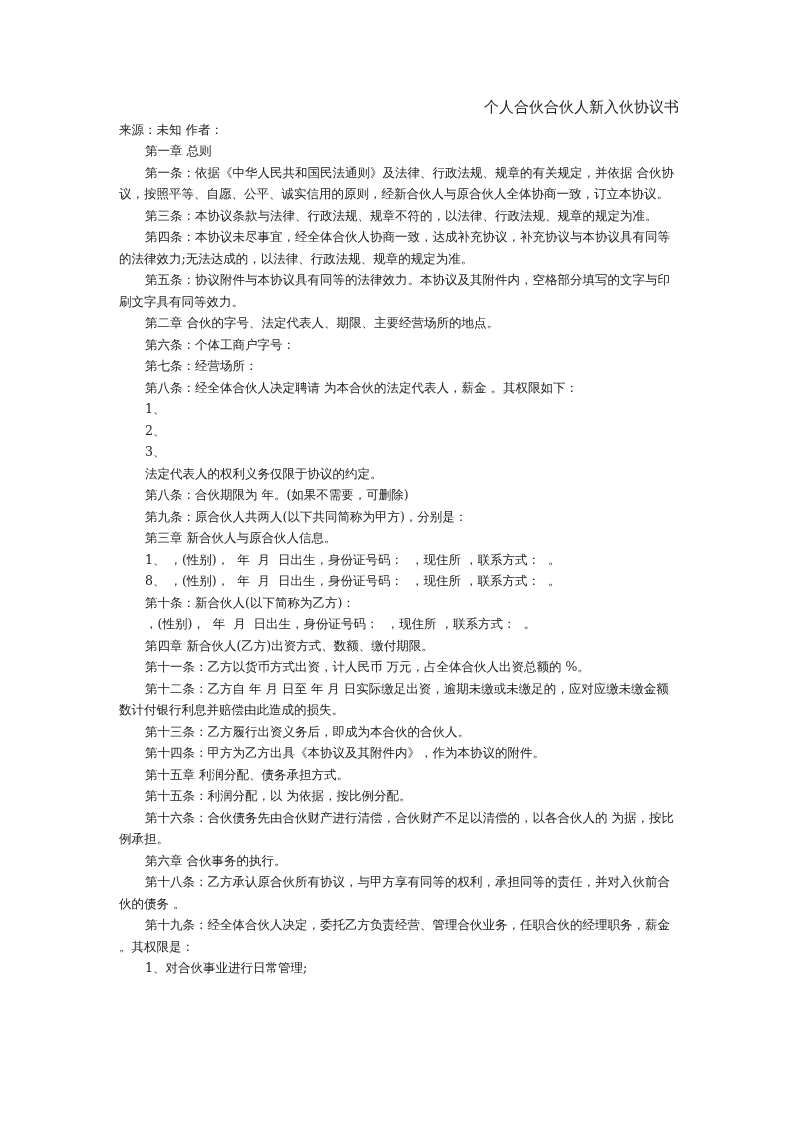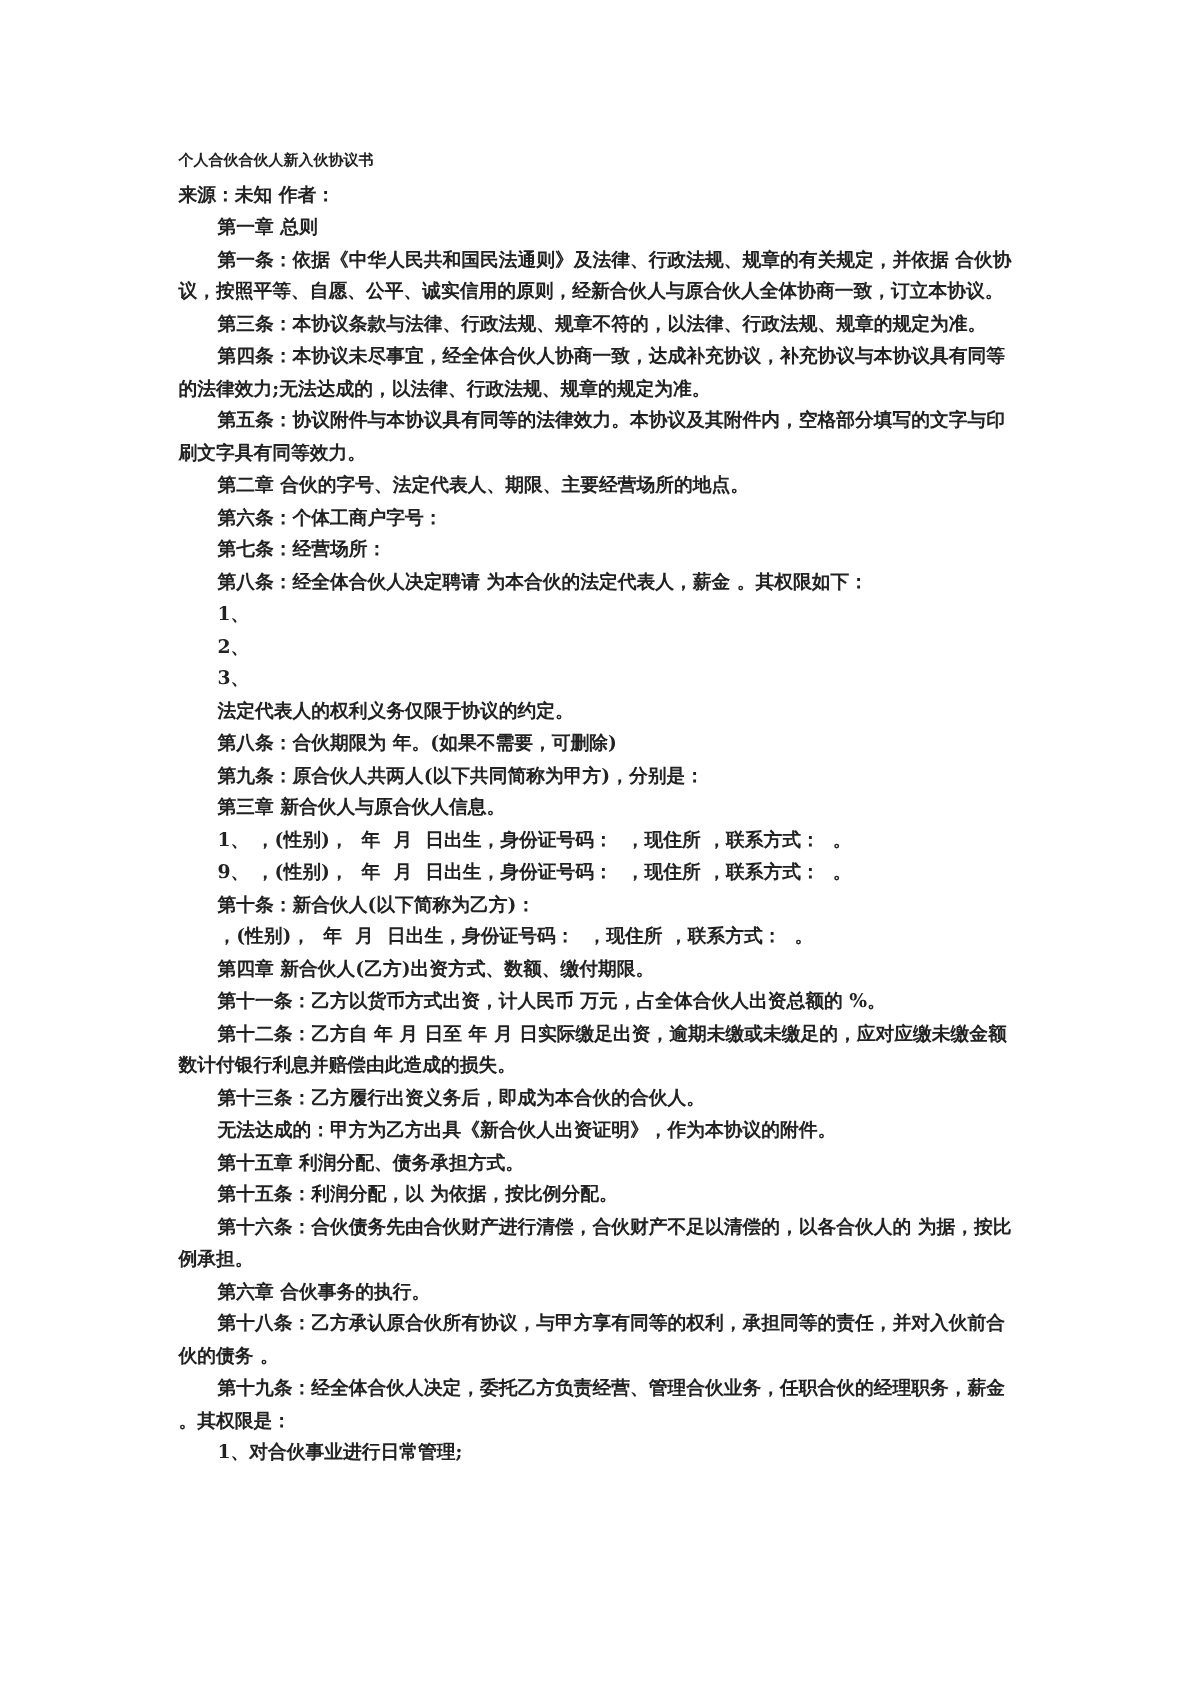--- a/index.html
+++ b/index.html
@@ -1,20 +1,20 @@
 <!DOCTYPE html>
 <html><head>
 <meta charset="utf-8">
 <style>
   html, body { margin: 0; padding: 0; background: #ffffff; }
   body { width: 794px; height: 1123px; position: relative; overflow: hidden;
          font-family: "DejaVu Serif", "Liberation Serif", serif; color: #222; }
   .page { position: absolute; left: 119px; top: 97px; width: 560px; }
-  .title { text-align: left; font-size: 10px; line-height: 21.5px; height: 21.5px; font-weight: bold; }
-  .line { font-size: 12.5px; line-height: 21.5px; white-space: pre-wrap; word-break: break-all; font-weight: bold; }
+  .title { text-align: right; font-size: 15px; line-height: 21.5px; height: 21.5px; }
+  .line { font-size: 12.5px; line-height: 21.5px; white-space: pre-wrap; word-break: break-all; }
   .indent { text-indent: 26px; }
   .inset { padding-left: 26px; }
 </style>
 </head>
 <body>
 
 <div class="page">
   <div class="title">个人合伙合伙人新入伙协议书</div>
   <div class="line">来源：未知 作者：</div>
   <div id="body">
@@ -28,28 +28,28 @@
       <div class="line inset">第七条：经营场所：</div>
       <div class="line inset">第八条：经全体合伙人决定聘请 为本合伙的法定代表人，薪金 。其权限如下：</div>
       <div class="line inset">1、</div>
       <div class="line inset">2、</div>
       <div class="line inset">3、</div>
       <div class="line inset">法定代表人的权利义务仅限于协议的约定。</div>
       <div class="line inset">第八条：合伙期限为 年。(如果不需要，可删除)</div>
       <div class="line inset">第九条：原合伙人共两人(以下共同简称为甲方)，分别是：</div>
       <div class="line inset">第三章 新合伙人与原合伙人信息。</div>
       <div class="line inset">1、 ，(性别)，  年  月  日出生，身份证号码：  ，现住所 ，联系方式：  。</div>
-      <div class="line inset">9、 ，(性别)，  年  月  日出生，身份证号码：  ，现住所 ，联系方式：  。</div>
+      <div class="line inset">8、 ，(性别)，  年  月  日出生，身份证号码：  ，现住所 ，联系方式：  。</div>
       <div class="line inset">第十条：新合伙人(以下简称为乙方)：</div>
       <div class="line inset">，(性别)，  年  月  日出生，身份证号码：  ，现住所 ，联系方式：  。</div>
       <div class="line inset">第四章 新合伙人(乙方)出资方式、数额、缴付期限。</div>
       <div class="line indent">第十一条：乙方以货币方式出资，计人民币 万元，占全体合伙人出资总额的 %。</div>
       <div class="line indent">第十二条：乙方自 年 月 日至 年 月 日实际缴足出资，逾期未缴或未缴足的，应对应缴未缴金额数计付银行利息并赔偿由此造成的损失。</div>
       <div class="line indent">第十三条：乙方履行出资义务后，即成为本合伙的合伙人。</div>
-      <div class="line indent">无法达成的：甲方为乙方出具《新合伙人出资证明》，作为本协议的附件。</div>
+      <div class="line indent">第十四条：甲方为乙方出具《本协议及其附件内》，作为本协议的附件。</div>
       <div class="line indent">第十五章 利润分配、债务承担方式。</div>
       <div class="line indent">第十五条：利润分配，以 为依据，按比例分配。</div>
       <div class="line indent">第十六条：合伙债务先由合伙财产进行清偿，合伙财产不足以清偿的，以各合伙人的 为据，按比例承担。</div>
       <div class="line indent">第六章 合伙事务的执行。</div>
       <div class="line indent">第十八条：乙方承认原合伙所有协议，与甲方享有同等的权利，承担同等的责任，并对入伙前合伙的债务 。</div>
       <div class="line indent">第十九条：经全体合伙人决定，委托乙方负责经营、管理合伙业务，任职合伙的经理职务，薪金 。其权限是：</div>
       <div class="line indent">1、对合伙事业进行日常管理;</div>
     </div>
 </div>
 

